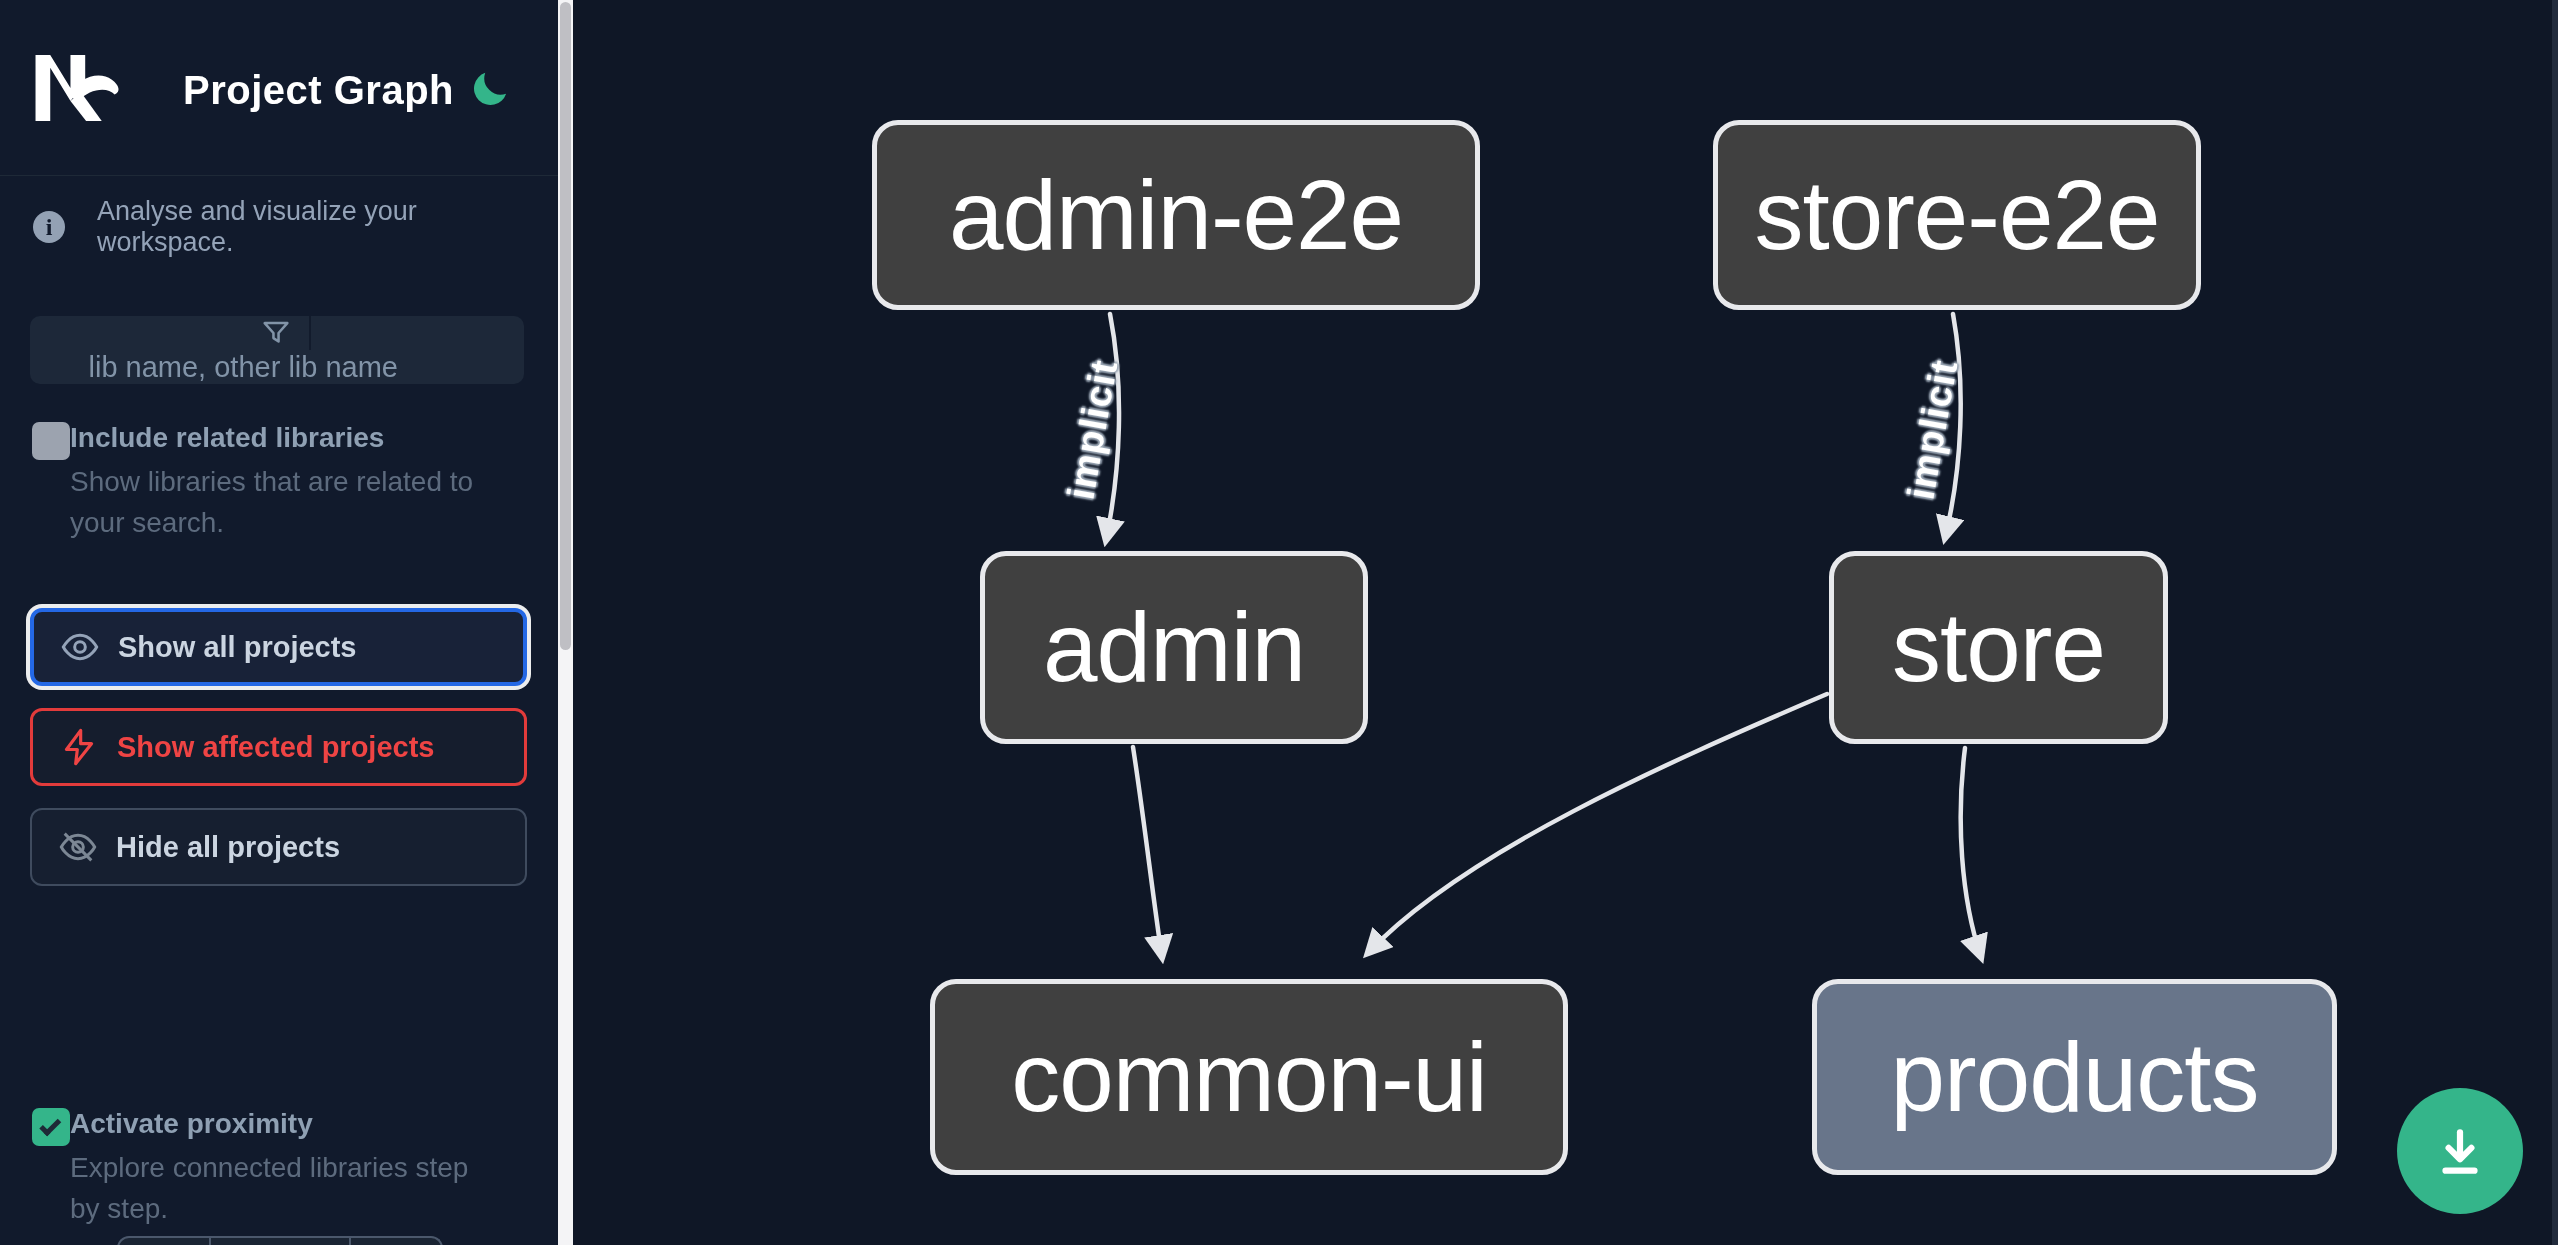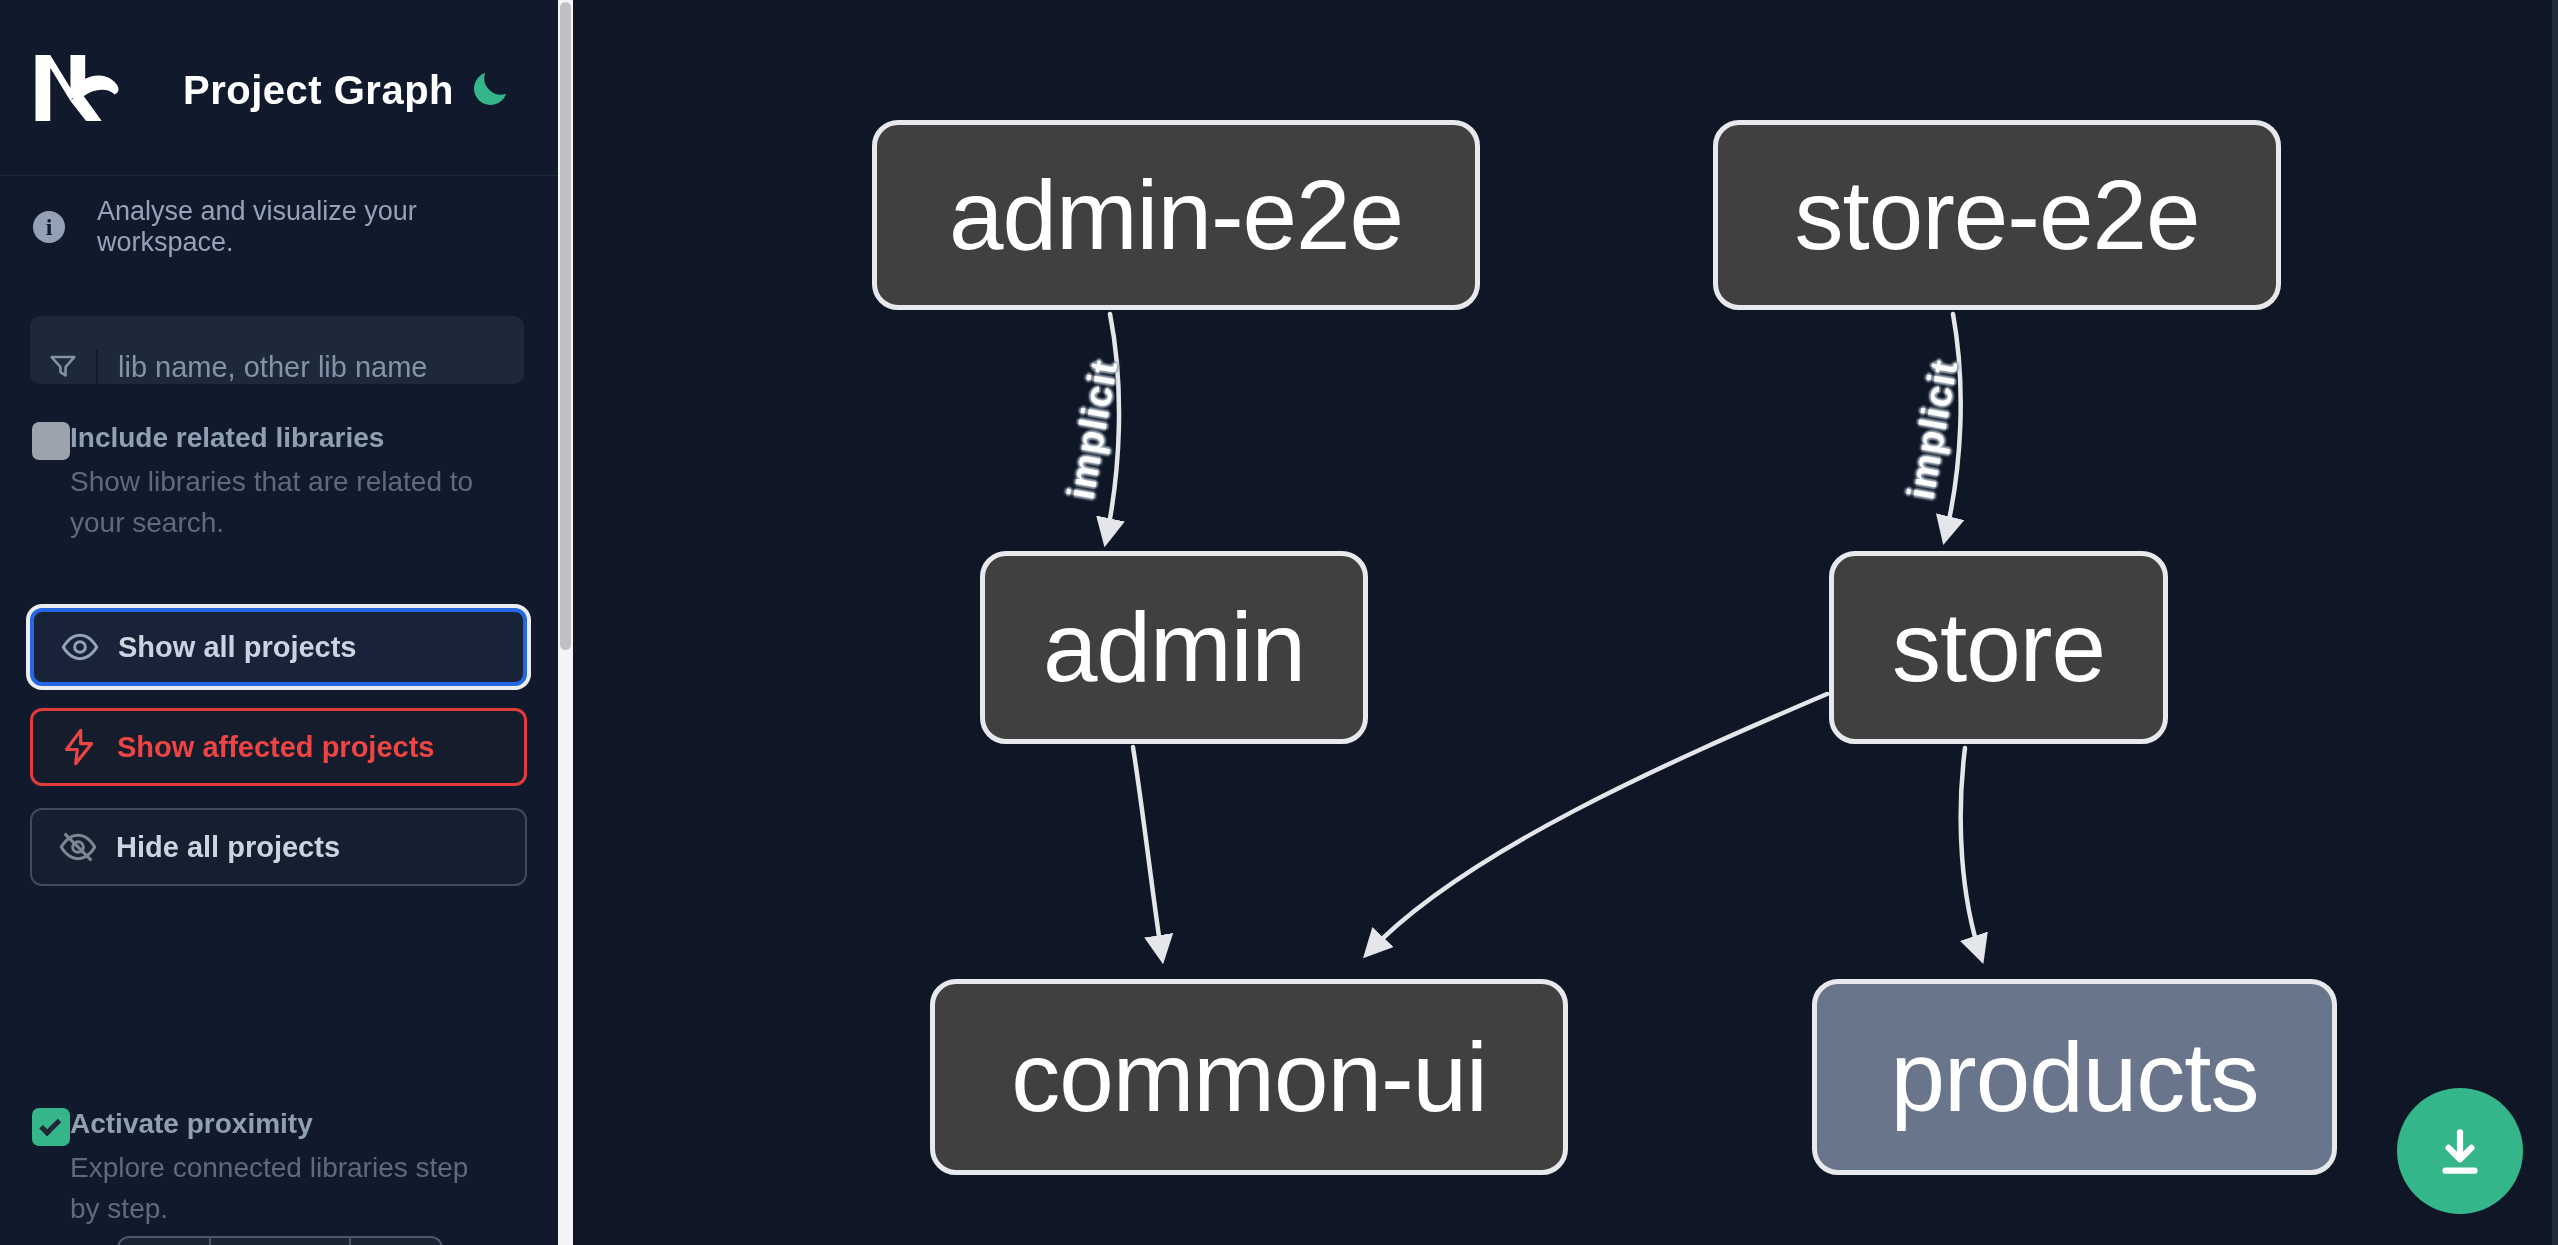--- a/index.html
+++ b/index.html
@@ -38,21 +38,21 @@
   }
   .info-icon {
     width:32px; height:32px; flex:0 0 32px; border-radius:50%;
     background:#93a1b4; color:#111a2c;
     font-family:"Liberation Serif", serif; font-weight:700; font-size:24px;
     display:flex; align-items:center; justify-content:center;
   }
 
   .searchbox {
     position:absolute; left:30px; top:316px; width:494px; height:68px;
-    background:#1d2839; border-radius:10px; display:flex; align-items:flex-end;
+    background:#1d2839; border-radius:10px; display:flex; align-items:center;flex-direction:column;
   }
   .search-icon-cell {
     width:68px; display:flex; align-items:center; justify-content:center;
     border-right:2px solid #121b2c;
   }
   .searchbox input {
     flex:1; background:transparent; border:none; outline:none;
     font-family:"Liberation Sans", sans-serif;
     font-size:29px; color:#cbd5e1; padding:0 20px;
   }
@@ -239,21 +239,21 @@
       <path d="M560 747 C571 818 580 898 589 957" marker-end="url(#arrow)"></path>
       <path d="M1254 694 C1095 762 890 852 795 953" marker-end="url(#arrow)"></path>
       <path d="M1392 748 C1383 820 1388 898 1408 957" marker-end="url(#arrow)"></path>
     </g>
   </svg>
 
   <div class="edge-label" style="left:445px; top:408px">implicit</div>
   <div class="edge-label" style="left:1285px; top:408px">implicit</div>
 
   <div class="node node-pink" style="left:299px;  top:120px; width:608px; height:190px">admin-e2e</div>
-  <div class="node node-pink" style="left:1140px; top:120px; width:568px; height:190px">store-e2e</div>
+  <div class="node node-pink" style="left:1140px; top:120px; width:488px; height:190px">store-e2e</div>
   <div class="node node-pink" style="left:407px;  top:551px; width:388px; height:193px">admin</div>
   <div class="node node-pink" style="left:1256px; top:551px; width:339px; height:193px">store</div>
   <div class="node node-pink" style="left:357px;  top:979px; width:638px; height:196px">common-ui</div>
   <div class="node node-gray" style="left:1239px; top:979px; width:525px; height:196px">products</div>
 
   <button class="fab">
     <svg viewBox="0 0 56 56" fill="none" stroke="#ffffff" stroke-width="6" stroke-linecap="round" stroke-linejoin="round">
       <path d="M28 10 V34"></path>
       <path d="M17 25 L28 36 L39 25"></path>
       <path d="M14 47 H42"></path>

